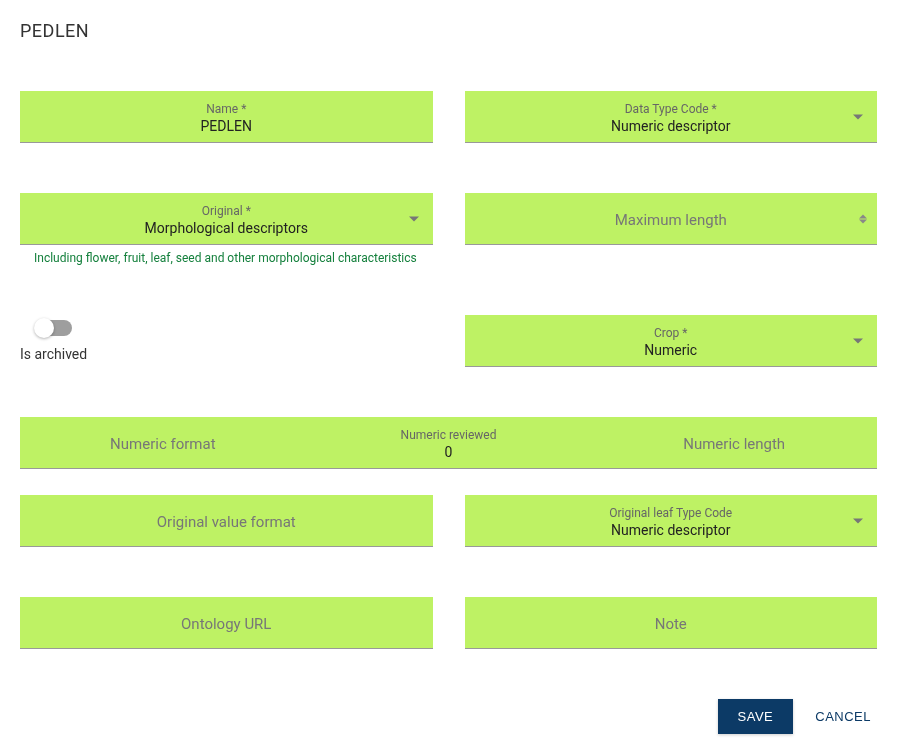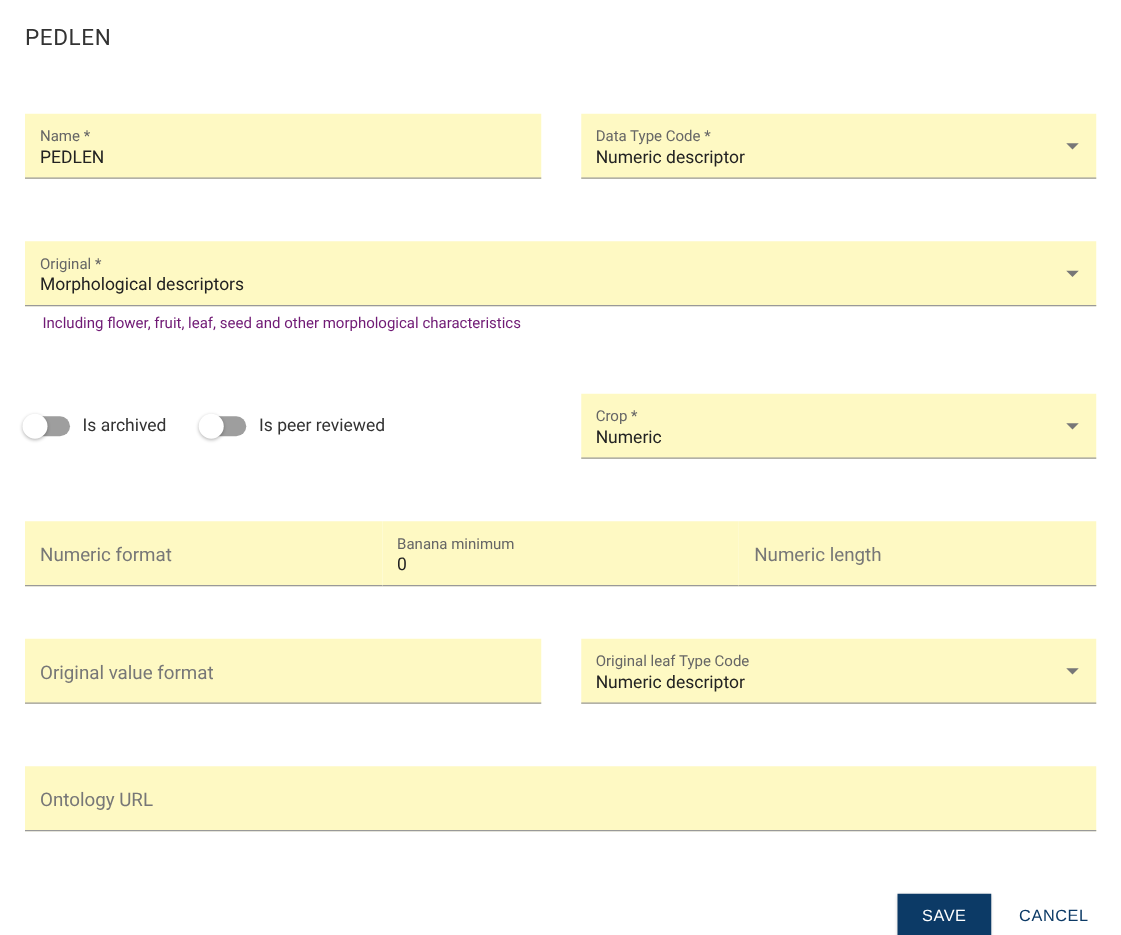--- a/index.html
+++ b/index.html
@@ -23,28 +23,29 @@
     }
     .form-row {
       display: flex;
       gap: 32px;
       margin-bottom: 50px;
     }
     .form-col {
       flex: 1;
     }
     .field {
-      background: #fef9c3;
+      background: #bef264;
       border-bottom: 1px solid #999;
       padding: 8px 12px 6px 12px;
       position: relative;
       min-height: 52px;
       display: flex;
       flex-direction: column;
       justify-content: center;
+      text-align: center;
     }
     .field.empty-like {
       justify-content: center;
     }
     .field-label {
       font-size: 12px;
       color: #666;
       margin-bottom: 2px;
     }
     .field-label.placeholder {
@@ -56,21 +57,21 @@
       font-size: 14px;
       color: #222;
       background: transparent;
       border: none;
       outline: none;
       width: 100%;
       font-family: inherit;
     }
     .helper-text {
       font-size: 12px;
-      color: #701a75;
+      color: #15803d;
       padding: 6px 14px 0 14px;
     }
     .dropdown-arrow {
       position: absolute;
       right: 14px;
       top: 50%;
       transform: translateY(-50%);
       width: 0;
       height: 0;
       border-left: 5px solid transparent;
@@ -107,20 +108,21 @@
     .toggles-group {
       display: flex;
       gap: 28px;
       align-items: center;
       flex: 1;
     }
     .toggle-item {
       display: flex;
       align-items: center;
       gap: 10px;
+      flex-direction: column;
     }
     .toggle-track {
       width: 36px;
       height: 16px;
       background: #9e9e9e;
       border-radius: 10px;
       position: relative;
       cursor: pointer;
     }
     .toggle-track.on {
@@ -166,21 +168,21 @@
       background: transparent;
       color: #0c3a66;
       border: none;
       padding: 10px 6px;
       font-size: 13px;
       letter-spacing: 0.5px;
       cursor: pointer;
     }
     .three-col {
       display: flex;
-      margin-bottom: 42px;
+      margin-bottom: 26px;
     }
     .three-col .field-wrap {
       flex: 1;
     }
   </style>
 </head>
 <body>
 
 <h1 class="page-title">PEDLEN</h1>
 
@@ -201,56 +203,59 @@
 </div>
 
 <div class="form-row">
   <div class="form-col">
     <div class="field">
       <span class="field-label">Original *</span>
       <span class="field-value">Morphological descriptors</span>
       <span class="dropdown-arrow"></span>
     </div>
     <div class="helper-text">Including flower, fruit, leaf, seed and other morphological characteristics</div>
+  </div>
+  <div class="form-col">
+    <div class="field empty-like">
+      <span class="field-label placeholder">Maximum length</span>
+      <span class="number-stepper">
+        <div class="up"></div>
+        <div class="down"></div>
+      </span>
+    </div>
   </div>
 </div>
 
 <div class="toggles-row">
   <div class="toggles-group">
     <div class="toggle-item">
       <div class="toggle-track">
         <div class="toggle-knob"></div>
       </div>
       <span class="toggle-label">Is archived</span>
     </div>
-    <div class="toggle-item">
-      <div class="toggle-track">
-        <div class="toggle-knob"></div>
-      </div>
-      <span class="toggle-label">Is peer reviewed</span>
-    </div>
   </div>
   <div class="form-col">
     <div class="field">
       <span class="field-label">Crop *</span>
       <span class="field-value">Numeric</span>
       <span class="dropdown-arrow"></span>
     </div>
   </div>
 </div>
 
 <div class="three-col">
   <div class="field-wrap">
     <div class="field empty-like">
       <span class="field-label placeholder">Numeric format</span>
     </div>
   </div>
   <div class="field-wrap">
     <div class="field">
-      <span class="field-label">Banana minimum</span>
+      <span class="field-label">Numeric reviewed</span>
       <span class="field-value">0</span>
     </div>
   </div>
   <div class="field-wrap">
     <div class="field empty-like">
       <span class="field-label placeholder">Numeric length</span>
     </div>
   </div>
 </div>
 
@@ -266,20 +271,25 @@
       <span class="field-value">Numeric descriptor</span>
       <span class="dropdown-arrow"></span>
     </div>
   </div>
 </div>
 
 <div class="form-row">
   <div class="form-col">
     <div class="field empty-like">
       <span class="field-label placeholder">Ontology URL</span>
+    </div>
+  </div>
+  <div class="form-col">
+    <div class="field empty-like">
+      <span class="field-label placeholder">Note</span>
     </div>
   </div>
 </div>
 
 <div class="actions">
   <button class="btn-save">SAVE</button>
   <button class="btn-cancel">CANCEL</button>
 </div>
 
 </body></html>

